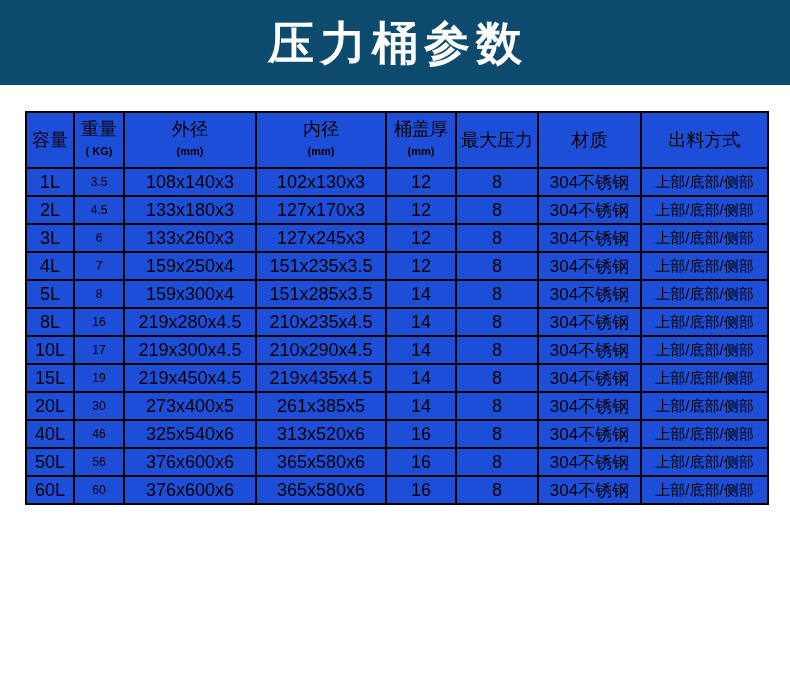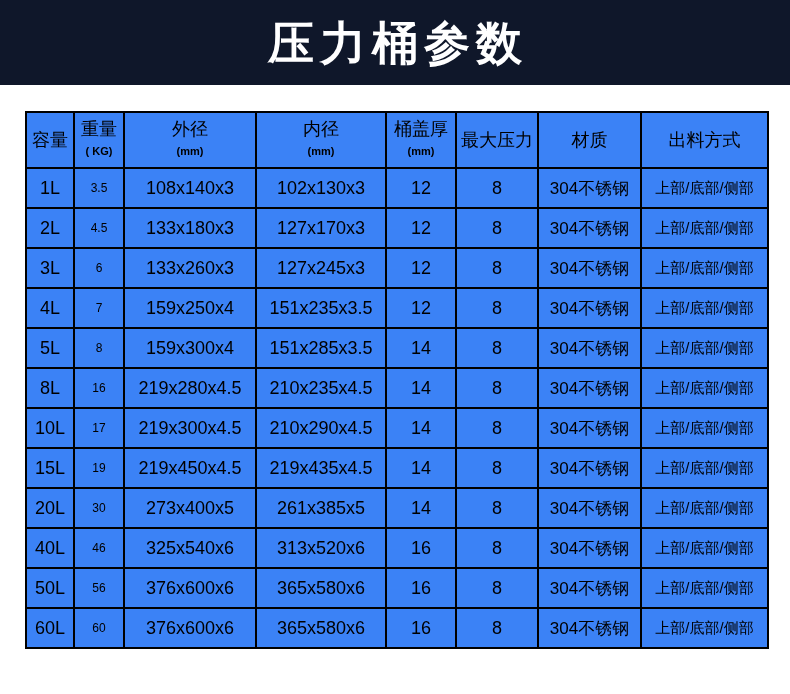--- a/index.html
+++ b/index.html
@@ -30,48 +30,48 @@
     line-height: 1;
     padding-left: 6px; 
   }
   .content {
     padding: 26px 0 0 25px;
   }
   table.spec-table {
     border-collapse: collapse;
     table-layout: fixed;
     width: 742px;
-    background: #3b82f6;
+    background: #1d4ed8;
   }
   .spec-table th, .spec-table td {
     border: 2px solid #000000;
     text-align: center;
     vertical-align: middle;
     color: #000000;
     overflow: hidden;
     white-space: nowrap;
   }
   .spec-table thead tr { height: 56px; }
-  .spec-table tbody tr { height: 40px; }
+  .spec-table tbody tr { height: 28px; }
   .spec-table th {
     font-weight: normal;
     font-size: 18px;
     line-height: 22px;
   }
   .spec-table th .h-line2 { font-size: 11px; font-weight: bold; }
   .spec-table td { font-size: 18px; }
   .spec-table td.col-1 { font-size: 12px; }
   .spec-table td.col-6 { font-size: 17px; }
   .spec-table td.col-7 { font-size: 15px; letter-spacing: 0; padding: 1px 1px; }
 </style>
 </head>
 <body>
 
 <div class="page">
-  <header class="banner" style="background: #0f172a;">
+  <header class="banner" style="background: #0c4a6e;">
     <h1 style="color: rgb(255, 255, 255);">压力桶参数</h1>
   </header>
   <main class="content">
     <table class="spec-table">
       <colgroup id="colgroup">
           <col style="width: 48px;">
           <col style="width: 50px;">
           <col style="width: 132px;">
           <col style="width: 130px;">
           <col style="width: 70px;">

